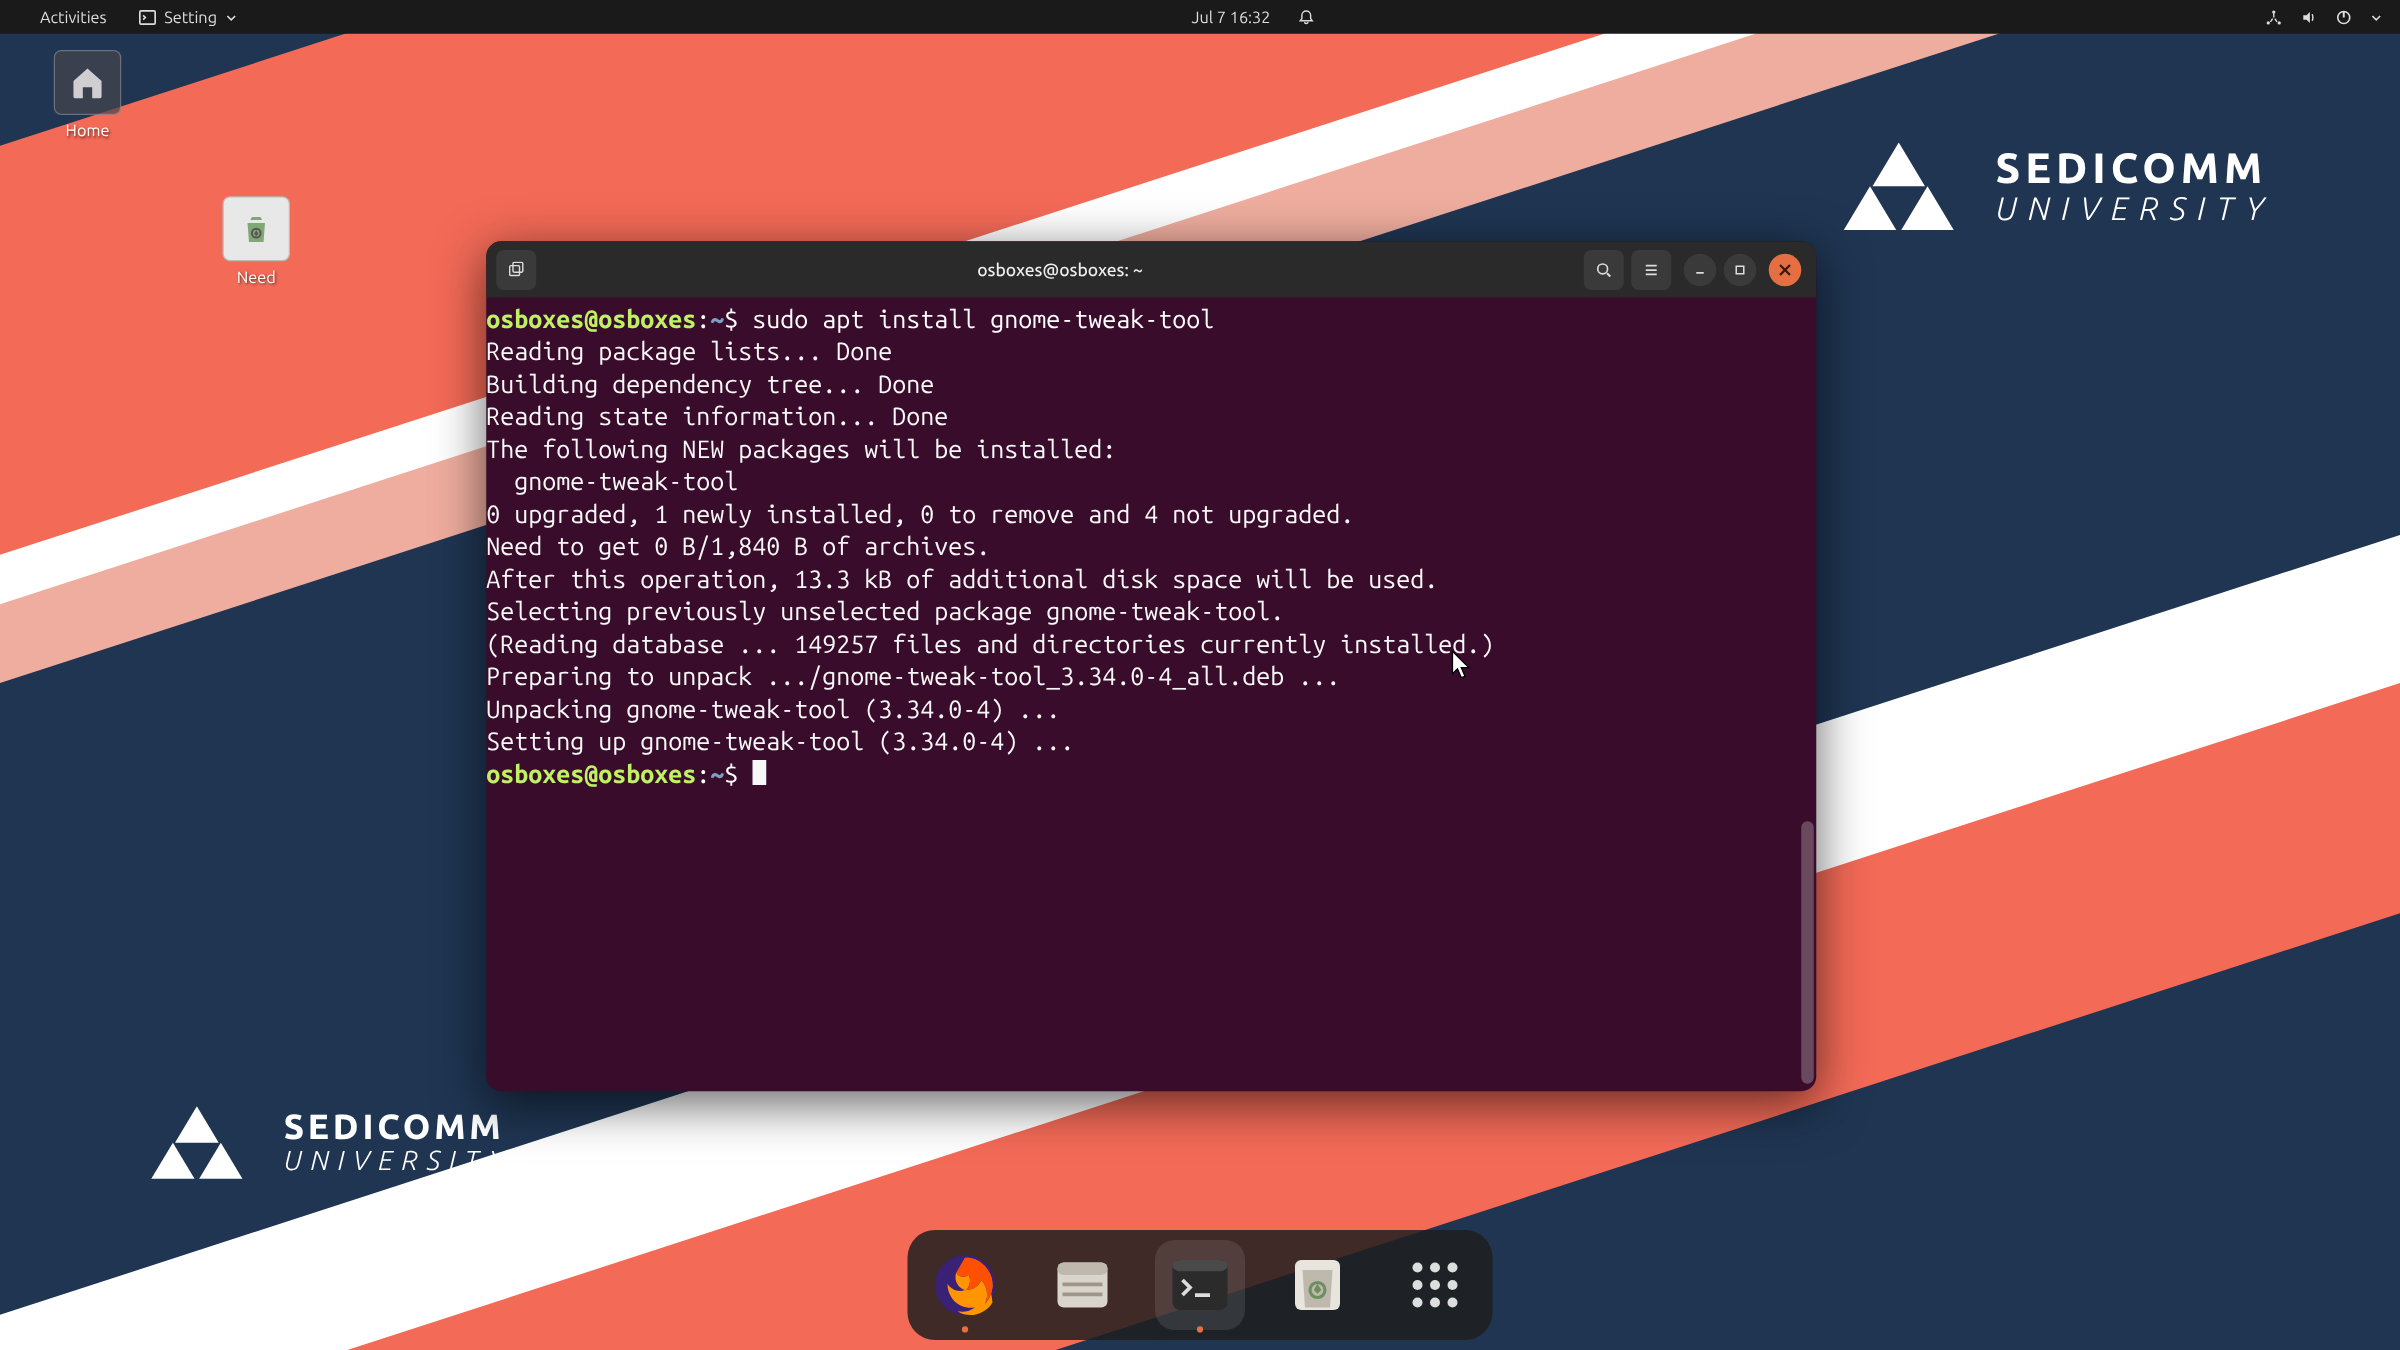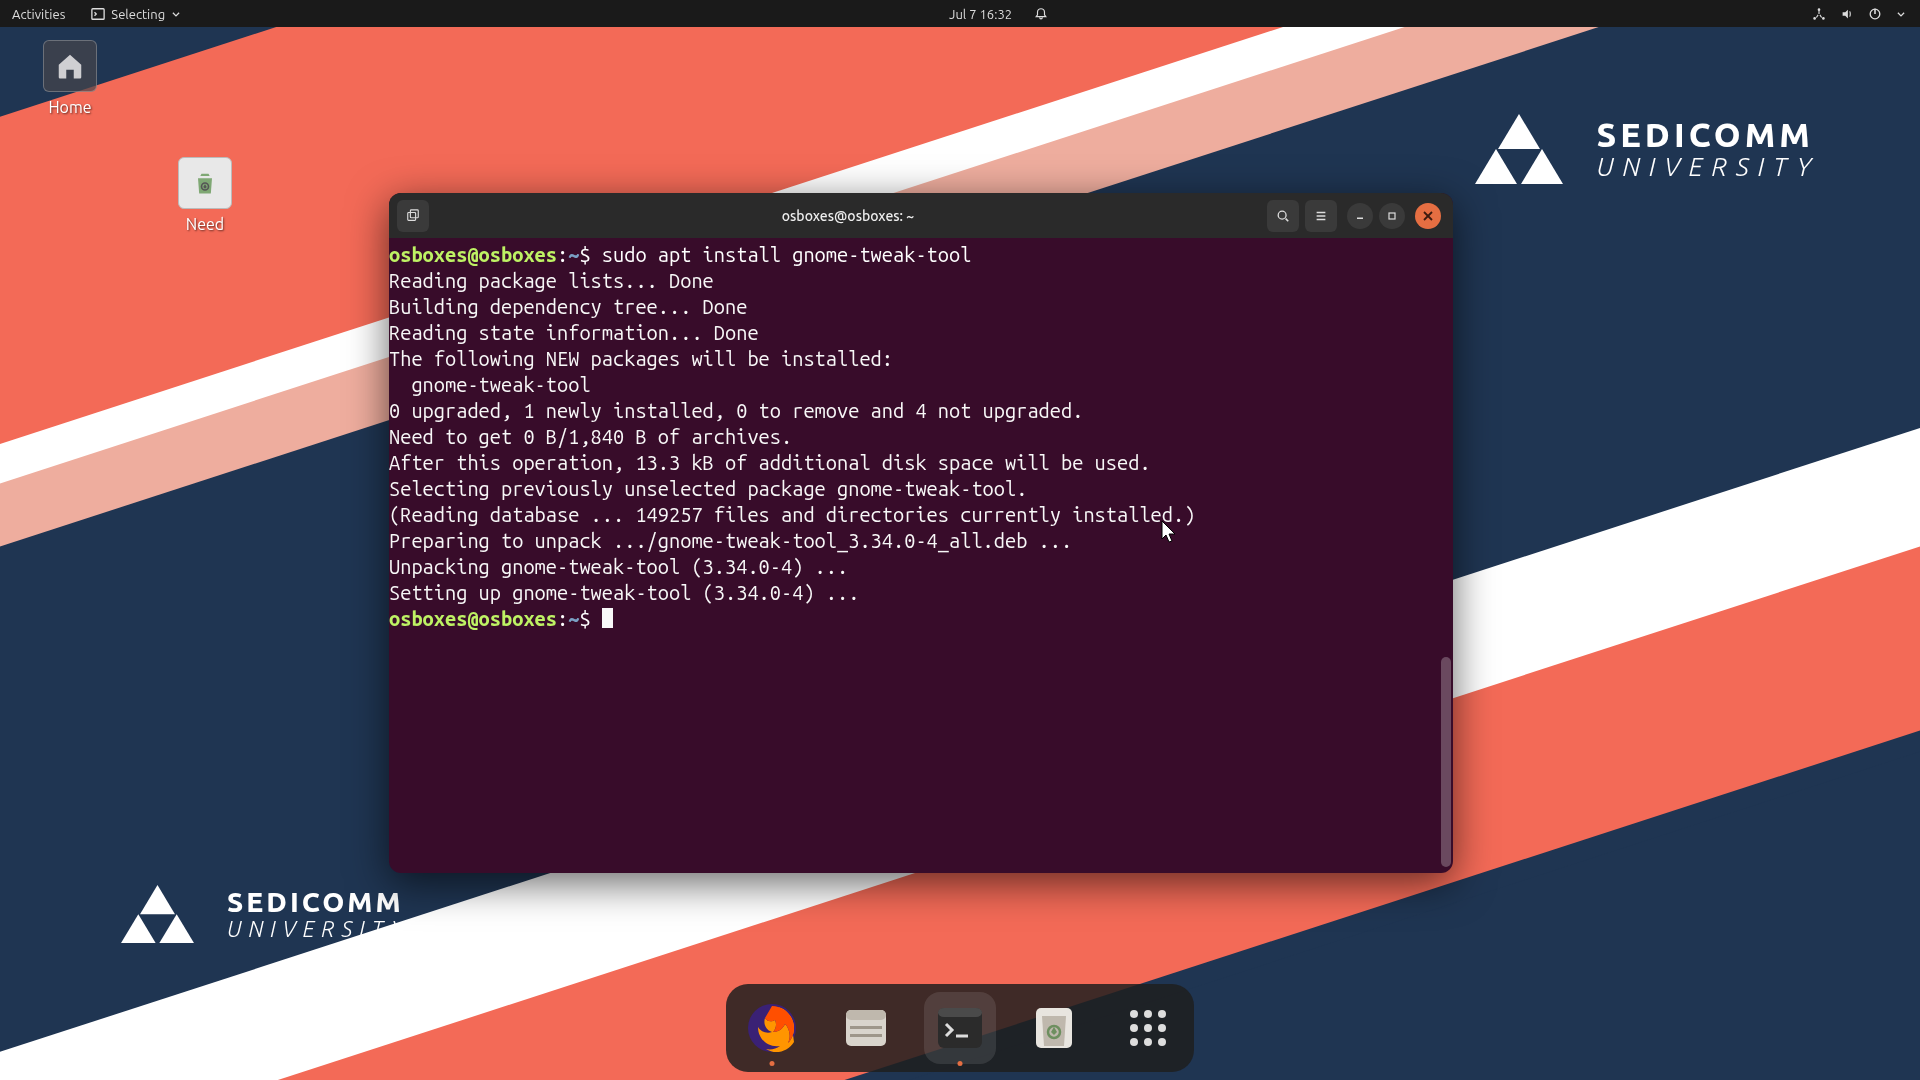--- a/index.html
+++ b/index.html
@@ -27,35 +27,35 @@
   top: 0; left: 0; right: 0;
   height: 27px;
   background: #1a1a1a;
   display: flex;
   align-items: center;
   color: #ddd;
   font-size: 13px;
   z-index: 50;
 }
 .topbar .left, .topbar .right { display: flex; align-items: center; gap: 18px; }
-.topbar .left { padding-left: 8px; }
+.topbar .left { padding-left: 28px; }
 .topbar .center { flex: 1; display: flex; justify-content: center; align-items: center; gap: 22px; }
 .topbar .right { padding-right: 14px; gap: 14px; }
 .topbar .btn { cursor: pointer; display: flex; align-items: center; gap: 6px; padding: 2px 4px; }
 .topbar svg { width: 14px; height: 14px; fill: #ddd; }
 
 
 .desktop-icon {
   position: absolute;
   width: 80px;
   display: flex;
   flex-direction: column;
   align-items: center;
   color: #fff;
-  font-size: 16px;
+  font-size: 13px;
   text-align: center;
   z-index: 5;
   cursor: pointer;
 }
 .desktop-icon .tile {
   width: 54px; height: 52px;
   background: rgba(70,70,75,0.7);
   border: 1px solid rgba(255,255,255,0.25);
   border-radius: 6px;
   display: flex; align-items: center; justify-content: center;
@@ -217,21 +217,21 @@
 </div>
 
 <div class="topbar">
   <div class="left">
     <div class="btn">Activities</div>
     <div class="btn">
       <svg viewBox="0 0 16 16">
           <rect x="1" y="2" width="14" height="12" rx="1" fill="none" stroke="#ddd" stroke-width="1.5"></rect>
           <path d="M4 6l2 2-2 2" fill="none" stroke="#ddd" stroke-width="1.5"></path>
         </svg>
-      <span>Selecting</span>
+      <span>Setting</span>
       <svg viewBox="0 0 16 16" style="width:10px;height:10px;">
           <path d="M3 6l5 5 5-5" fill="none" stroke="#ddd" stroke-width="2"></path>
         </svg>
     </div>
   </div>
   <div class="center">
     <span>Jul 7  16:32</span>
     <svg viewBox="0 0 16 16">
         <path d="M8 2a4 4 0 0 0-4 4v3l-1.5 2h11L12 9V6a4 4 0 0 0-4-4zm-1.5 10a1.5 1.5 0 0 0 3 0" fill="none" stroke="#ddd" stroke-width="1.3"></path>
       </svg>

